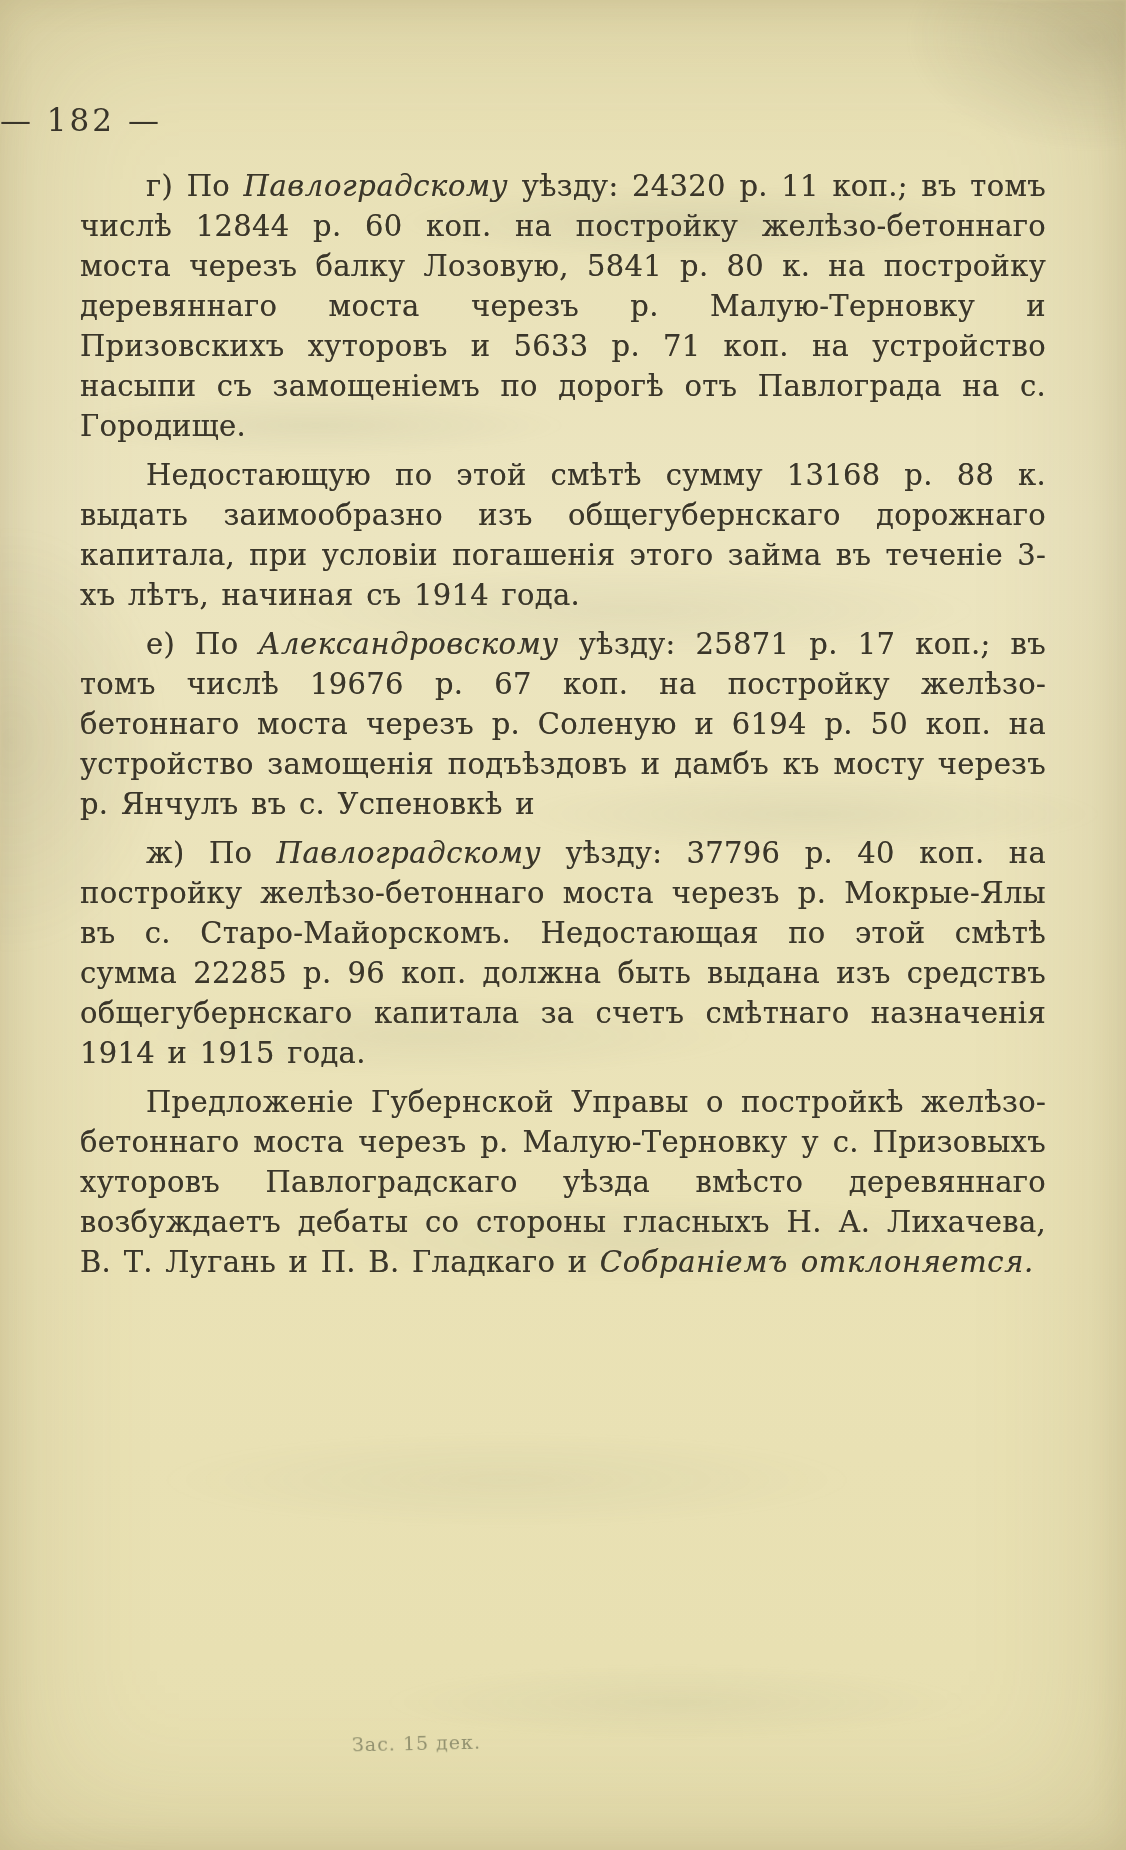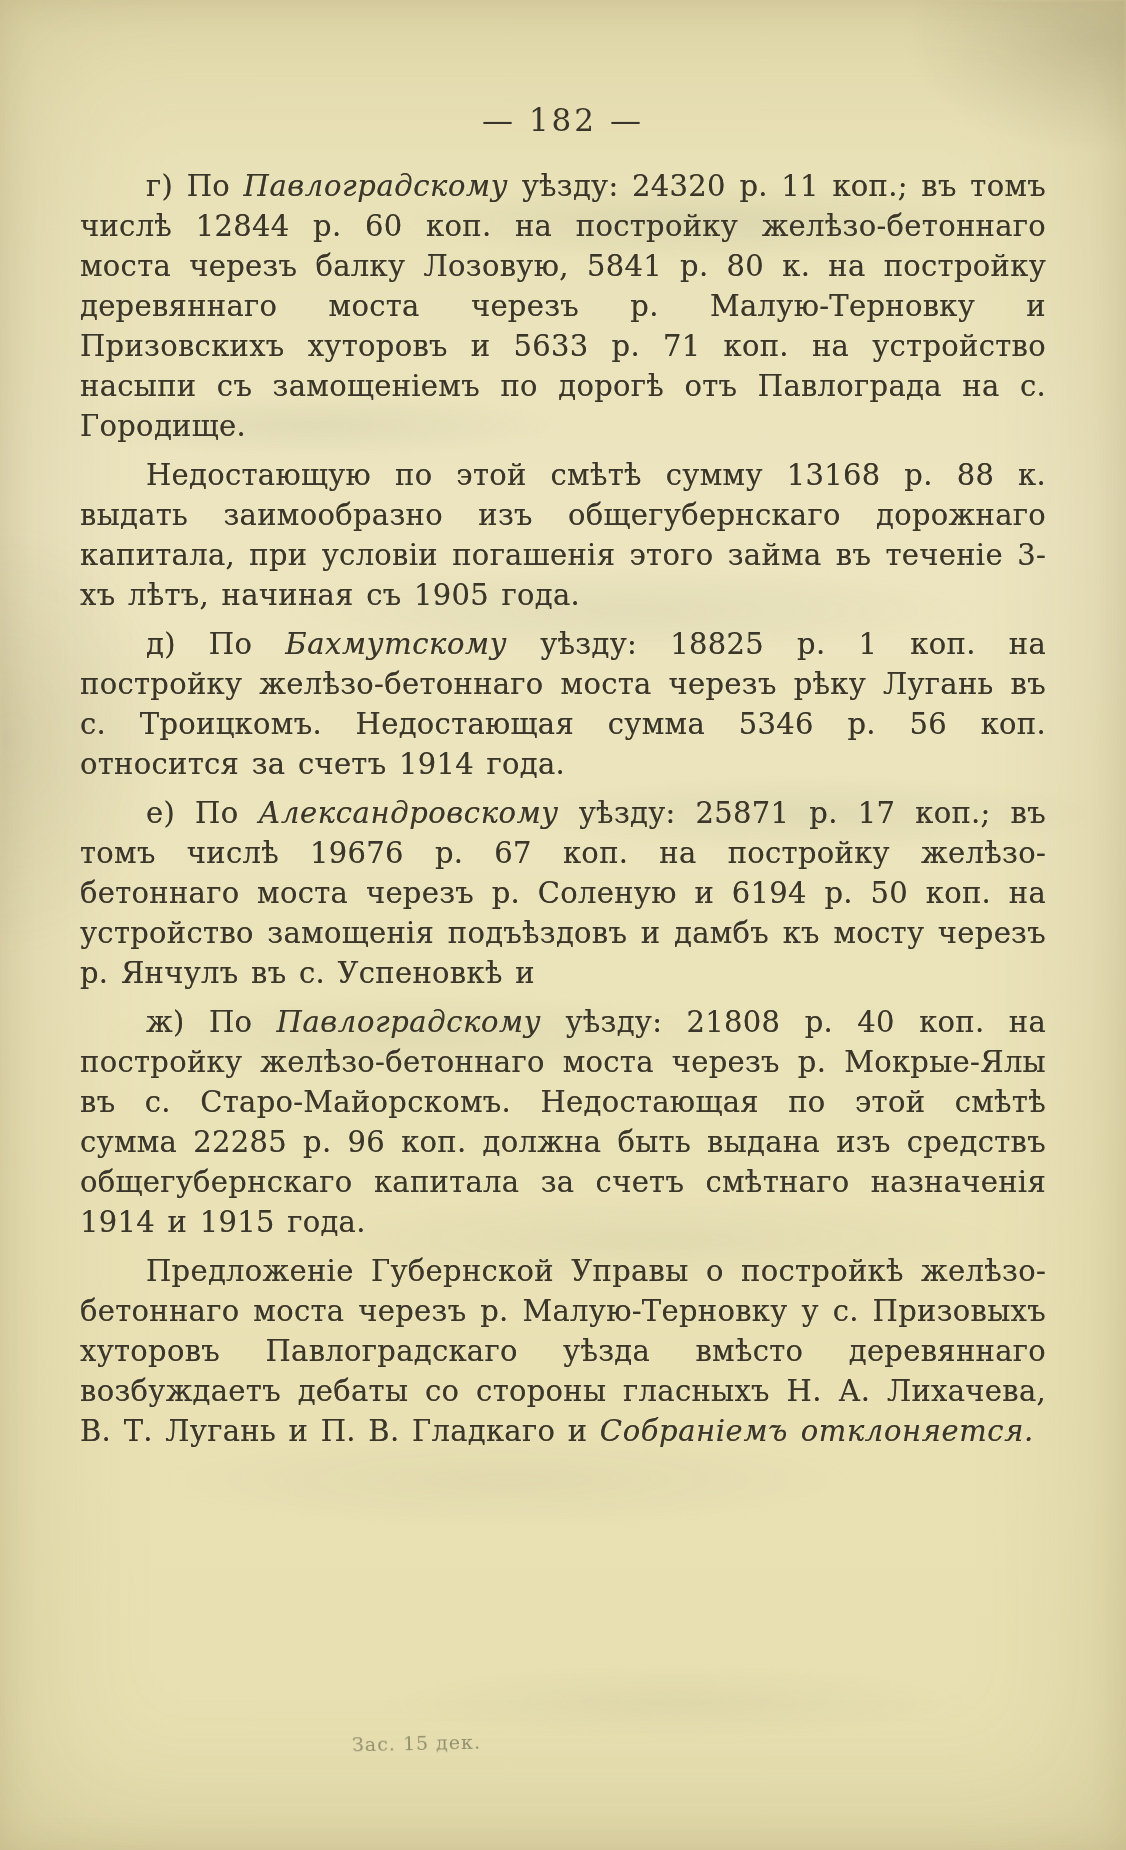--- a/index.html
+++ b/index.html
@@ -35,21 +35,20 @@
       radial-gradient(ellipse 420px 55px at 60% 92%, rgba(122, 130, 100, 0.08), transparent 70%),
       radial-gradient(ellipse 260px 160px at 97% 2%, rgba(108, 98, 66, 0.20), transparent 72%),
       radial-gradient(ellipse 220px 300px at 1% 40%, rgba(112, 102, 68, 0.10), transparent 72%);
     filter: blur(1.5px);
   }
   .page-number {
     position: absolute;
     top: 102px;
     left: 0;
     width: 100%;
-    text-align: center;
     font-size: 31px;
     letter-spacing: 3px;
     color: #39352a;
   }
   .content {
     position: absolute;
     top: 166px;
     left: 80px;
     width: 966px;
     font-size: 29px;
@@ -84,27 +83,26 @@
 <div class="page">
 
   <div class="ghost-layer"></div>
 
   <div class="page-number">— 182 —</div>
 
   <div class="content">
 
     <p class="para"><span>г) По </span><span class="it">Павлоградскому</span><span> уѣзду: 24320 р. 11 коп.; въ томъ числѣ 12844 р. 60 коп. на постройку желѣзо-бетоннаго моста черезъ балку Лозовую, 5841 р. 80 к. на постройку деревяннаго моста черезъ р. Малую-Терновку и Призовскихъ хуторовъ и 5633 р. 71 коп. на устройство насыпи съ замощеніемъ по дорогѣ отъ Павлограда на с. Городище.</span></p>
 
-    <p class="para"><span>Недостающую по этой смѣтѣ сумму 13168 р. 88 к. выдать заимообразно изъ общегубернскаго дорожнаго капитала, при условіи погашенія этого займа въ теченіе 3-хъ лѣтъ, начиная съ 1905 года.</span></p>
+    <p class="para"><span>Недостающую по этой смѣтѣ сумму 13168 р. 88 к. выдать заимообразно изъ общегубернскаго дорожнаго капитала, при условіи погашенія этого займа въ теченіе 3-хъ лѣтъ, начиная съ 1914 года.</span></p>
 
-    <p class="para"><span>д) По </span><span class="it">Бахмутскому</span><span> уѣзду: 18825 р. 1 коп. на постройку желѣзо-бетоннаго моста черезъ рѣку Лугань въ с. Троицкомъ. Недостающая сумма 5346 р. 56 коп. относится за счетъ 1914 года.</span></p>
 
     <p class="para"><span>е) По </span><span class="it">Александровскому</span><span> уѣзду: 25871 р. 17 коп.; въ томъ числѣ 19676 р. 67 коп. на постройку желѣзо-бетоннаго моста черезъ р. Соленую и 6194 р. 50 коп. на устройство замощенія подъѣздовъ и дамбъ къ мосту черезъ р. Янчулъ въ с. Успеновкѣ и</span></p>
 
-    <p class="para"><span>ж) По </span><span class="it">Павлоградскому</span><span> уѣзду: 21808 р. 40 коп. на постройку желѣзо-бетоннаго моста черезъ р. Мокрые-Ялы въ с. Старо-Майорскомъ. Недостающая по этой смѣтѣ сумма 22285 р. 96 коп. должна быть выдана изъ средствъ общегубернскаго капитала за счетъ смѣтнаго назначенія 1914 и 1915 года.</span></p>
+    <p class="para"><span>ж) По </span><span class="it">Павлоградскому</span><span> уѣзду: 37796 р. 40 коп. на постройку желѣзо-бетоннаго моста черезъ р. Мокрые-Ялы въ с. Старо-Майорскомъ. Недостающая по этой смѣтѣ сумма 22285 р. 96 коп. должна быть выдана изъ средствъ общегубернскаго капитала за счетъ смѣтнаго назначенія 1914 и 1915 года.</span></p>
 
     <p class="para"><span>Предложеніе Губернской Управы о постройкѣ желѣзо-бетоннаго моста черезъ р. Малую-Терновку у с. Призовыхъ хуторовъ Павлоградскаго уѣзда вмѣсто деревяннаго возбуждаетъ дебаты со стороны гласныхъ Н. А. Лихачева, В. Т. Лугань и П. В. Гладкаго и </span><span class="it">Собраніемъ отклоняется.</span></p>
 
   </div>
 
   <div class="press-mark">Зас. 15 дек.</div>
 
 </div>
 
 </body></html>

